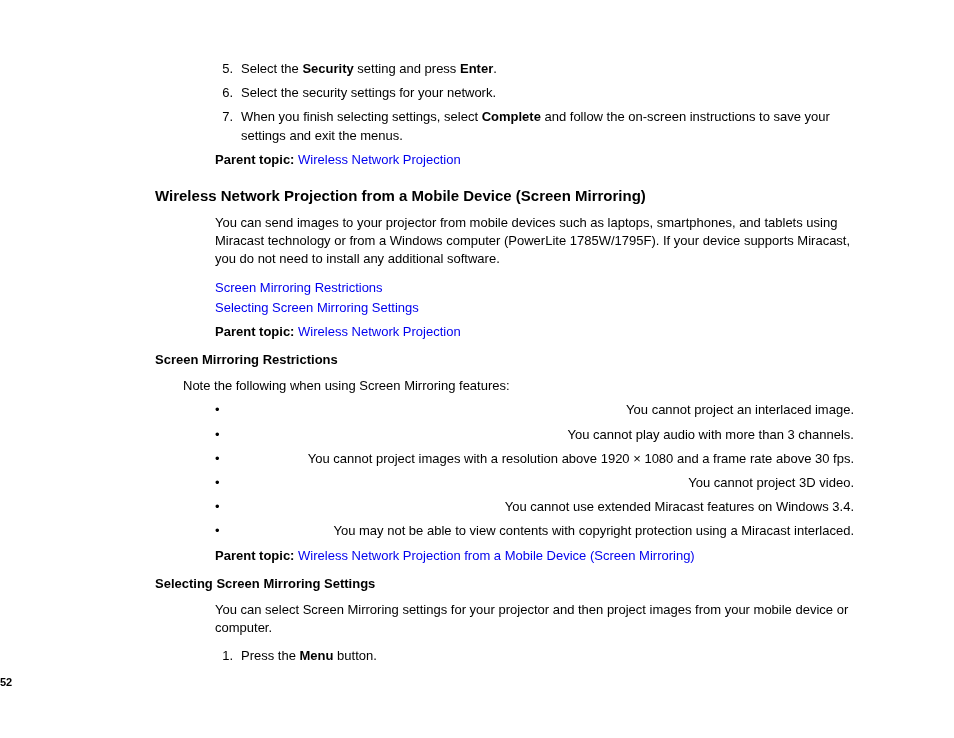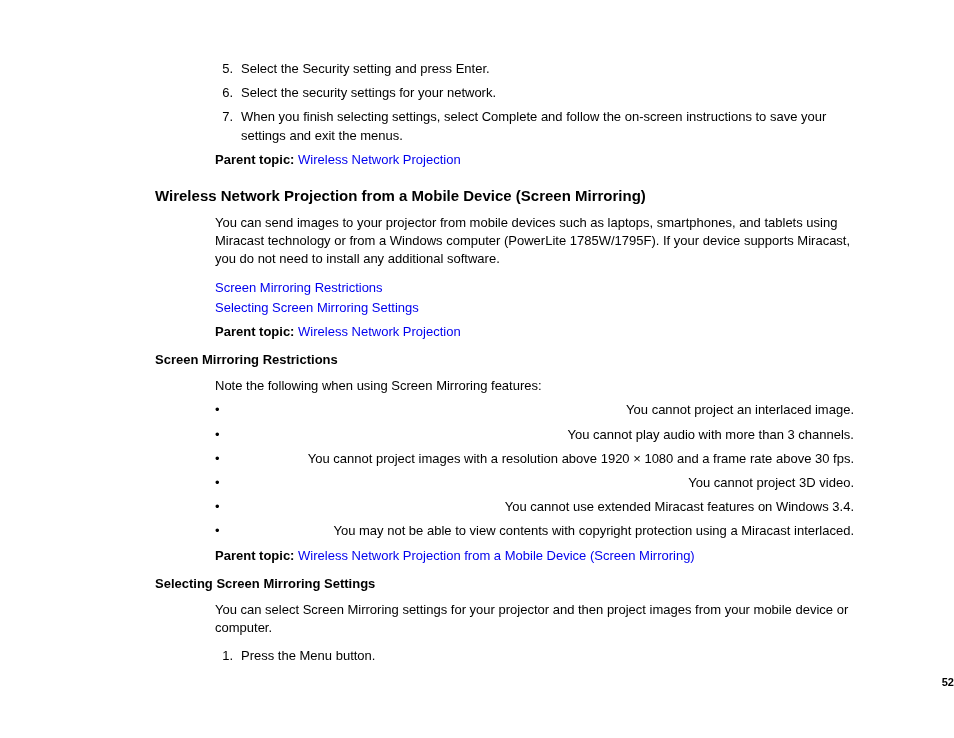--- a/index.html
+++ b/index.html
@@ -11,43 +11,43 @@
       background: #fff;
       width: 954px;
       height: 738px;
       padding: 60px 100px 40px 155px;
       position: relative;
     }
     .ordered-list { margin-left: 60px; padding-left: 0; }
     .ordered-item { display: flex; margin-bottom: 6px; }
     .ordered-num { width: 26px; flex-shrink: 0; text-align: right; padding-right: 8px; }
     .ordered-text { flex: 1; }
-    .indent-block { margin-left: 60px; margin-bottom: 6px; }
+    .indent-block { margin-left: 28px; margin-bottom: 6px; }
     .parent-topic { margin-left: 60px; margin-top: 6px; margin-bottom: 10px; }
     .parent-label { font-weight: bold; }
     .link { color: #0000ee; cursor: pointer; }
     .heading { font-size: 15px; font-weight: bold; margin-top: 16px; margin-bottom: 8px; }
     .intro-para { margin-left: 60px; margin-bottom: 10px; }
     .link-list { margin-left: 60px; }
     .link-list div { margin-bottom: 2px; }
     .subheading { font-weight: bold; margin-top: 10px; margin-bottom: 8px; }
     .bullet-list { margin-left: 60px; }
     .bullet-item { display: flex; margin-bottom: 6px; }
     .bullet-dot { width: 18px; flex-shrink: 0; }
     .bullet-text { flex: 1; text-align: right; }
     .page-num {
       position: absolute;
       bottom: 48px;
       left: 0;
       right: 0;
-      text-align: right;
+      text-align: left;
       font-size: 11px;
       font-weight: bold;
     }
-    b { font-weight: normal; }
+    b { font-weight: bold; }
   </style>
 </head>
 <body>
 
 <div class="ordered-list">
   <div class="ordered-item">
     <div class="ordered-num">5.</div>
     <div class="ordered-text">
       <span>Select the </span><b>Security</b><span> setting and press </span><b>Enter</b><span>.</span>
     </div>

